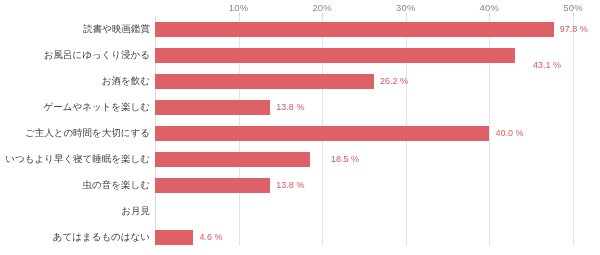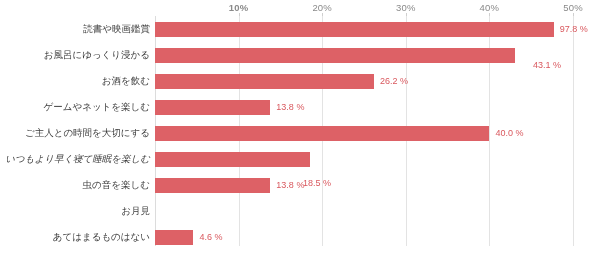--- a/index.html
+++ b/index.html
@@ -108,21 +108,21 @@
 <body>
 
 <div id="chart-root">
 
   <div class="labels-col">
       <div class="row-label" style="top: 0px;">読書や映画鑑賞</div>
       <div class="row-label" style="top: 26px;">お風呂にゆっくり浸かる</div>
       <div class="row-label" style="top: 52px;">お酒を飲む</div>
       <div class="row-label" style="top: 78px; text-align: right;">ゲームやネットを楽しむ</div>
       <div class="row-label" style="top: 104px;">ご主人との時間を大切にする</div>
-      <div class="row-label" style="top: 130px; font-style: italic;">いつもより早く寝て睡眠を楽しむ</div>
+      <div class="row-label" style="top: 130px;">いつもより早く寝て睡眠を楽しむ</div>
       <div class="row-label" style="top: 156px;">虫の音を楽しむ</div>
       <div class="row-label" style="top: 182px;">お月見</div>
       <div class="row-label" style="top: 208px;">あてはまるものはない</div>
     </div>
 
   <div class="plot-area">
     <div class="axis-baseline"></div>
   <div class="gridline" style="left: 83.6px;"></div>
       <div class="gridline" style="left: 167.2px;"></div>
       <div class="gridline" style="left: 250.8px;"></div>
@@ -143,33 +143,33 @@
       <div class="row" style="top: 78px;">
         <div class="bar" style="width: 115.368px; background: rgb(221, 97, 102);"></div>
         <div class="bar-value" style="left: 115.368px; color: rgb(217, 88, 94);">13.8 %</div>
       </div>
       <div class="row" style="top: 104px;">
         <div class="bar" style="width: 334.4px; background: rgb(221, 97, 102);"></div>
         <div class="bar-value" style="left: 334.4px; color: rgb(217, 88, 94);">40.0 %</div>
       </div>
       <div class="row" style="top: 130px;">
         <div class="bar" style="width: 154.66px; background: rgb(221, 97, 102);"></div>
-        <div class="bar-value" style="left: 142px; color: rgb(217, 88, 94); margin-top: 24px;">18.5 %</div>
+        <div class="bar-value" style="left: 170px; color: rgb(217, 88, 94);">18.5 %</div>
       </div>
       <div class="row" style="top: 156px;">
         <div class="bar" style="width: 115.368px; background: rgb(221, 97, 102);"></div>
         <div class="bar-value" style="left: 115.368px; color: rgb(217, 88, 94);">13.8 %</div>
       </div>
       <div class="row" style="top: 208px; text-decoration: underline;">
         <div class="bar" style="width: 38.456px; background: rgb(221, 97, 102);"></div>
         <div class="bar-value" style="left: 38.456px; color: rgb(217, 88, 94);">4.6 %</div>
       </div>
     </div>
 
-<div class="tick-label" style="left: 238.6px; font-weight: bold;">10%</div>
+<div class="tick-label" style="left: 238.6px;">10%</div>
     <div class="tick-mark" style="left: 238.6px;"></div>
     <div class="tick-label" style="left: 322.2px;">20%</div>
     <div class="tick-mark" style="left: 322.2px;"></div>
     <div class="tick-label" style="left: 405.8px;">30%</div>
     <div class="tick-mark" style="left: 405.8px;"></div>
     <div class="tick-label" style="left: 489.4px;">40%</div>
     <div class="tick-mark" style="left: 489.4px;"></div>
     <div class="tick-label" style="left: 573px;">50%</div>
     <div class="tick-mark" style="left: 573px;"></div>
   </div>

